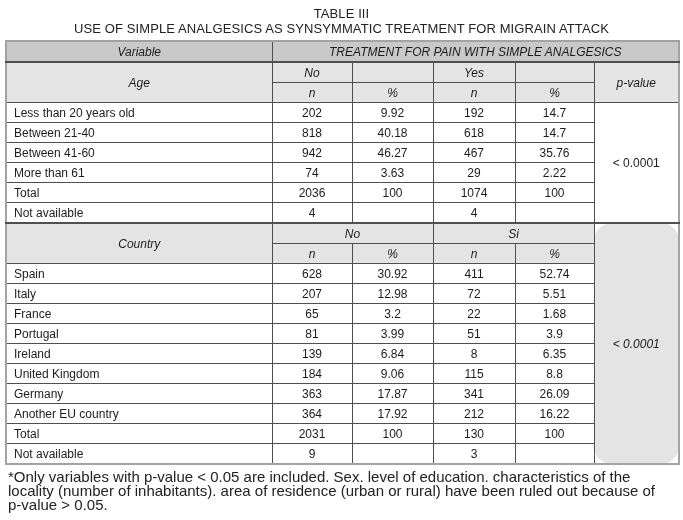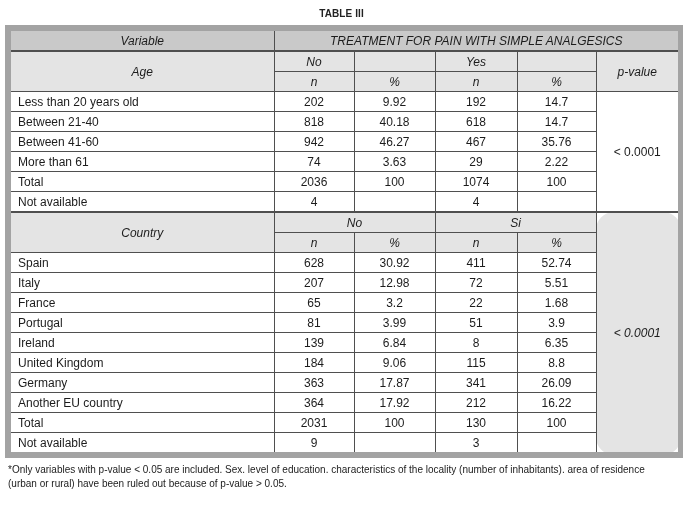--- a/index.html
+++ b/index.html
@@ -3,50 +3,51 @@
 <meta charset="utf-8">
 <style>
   html,body{margin:0;padding:0;}
   body{
     width:683px;height:520px;background:#ffffff;
     font-family:"Liberation Sans",sans-serif;color:#1c1c1c;
     overflow:hidden;
   }
   .title-block{
     text-align:center;padding-top:6px;line-height:15px;
-    font-size:10px;font-weight:700;letter-spacing:.1px;color:#222;
+    font-size:13px;font-weight:400;letter-spacing:.1px;color:#222;
   }
   table.tbl{
     border-collapse:collapse;table-layout:fixed;
     margin:4px 0 0 5px;width:673px;
-    border:6px solid #a3a3a3;
+    border:2px solid #a3a3a3;
   }
   .tbl td{
     border:1px solid #4f4f4f;
     font-size:12px;height:15px;padding:2px 6px;
     text-align:center;vertical-align:middle;
     overflow:hidden;white-space:nowrap;
   }
   .tbl tr.hdr-top td{background:#c9c9c9;font-style:italic;border-bottom-width:2px;}
   .tbl tr.hdr-sec td{background:#e4e4e4;font-style:italic;}
   .tbl tr.sec-top td{border-top-width:2px;}
   .tbl td.lbl{text-align:left;padding-left:7px;}
   .tbl td.pcell{background:#ffffff;font-style:normal;border-radius:18px;}
   .footnote{
     margin:5px 8px 0 8px;max-width:660px;
-    font-size:10px;line-height:14px;color:#222;
+    font-size:15px;line-height:14px;color:#222;
   }
 </style>
 </head>
 <body>
 
 <div>
 
   <div class="title-block">
     <div>TABLE III</div>
+    <div>USE OF SIMPLE ANALGESICS AS SYNSYMMATIC TREATMENT FOR MIGRAIN ATTACK</div>
   </div>
 
   <table class="tbl">
     <colgroup>
       <col style="width:266px">
         <col style="width:80px">
         <col style="width:81px">
       <col style="width:82px">
         <col style="width:79px">
         <col style="width:85px">

